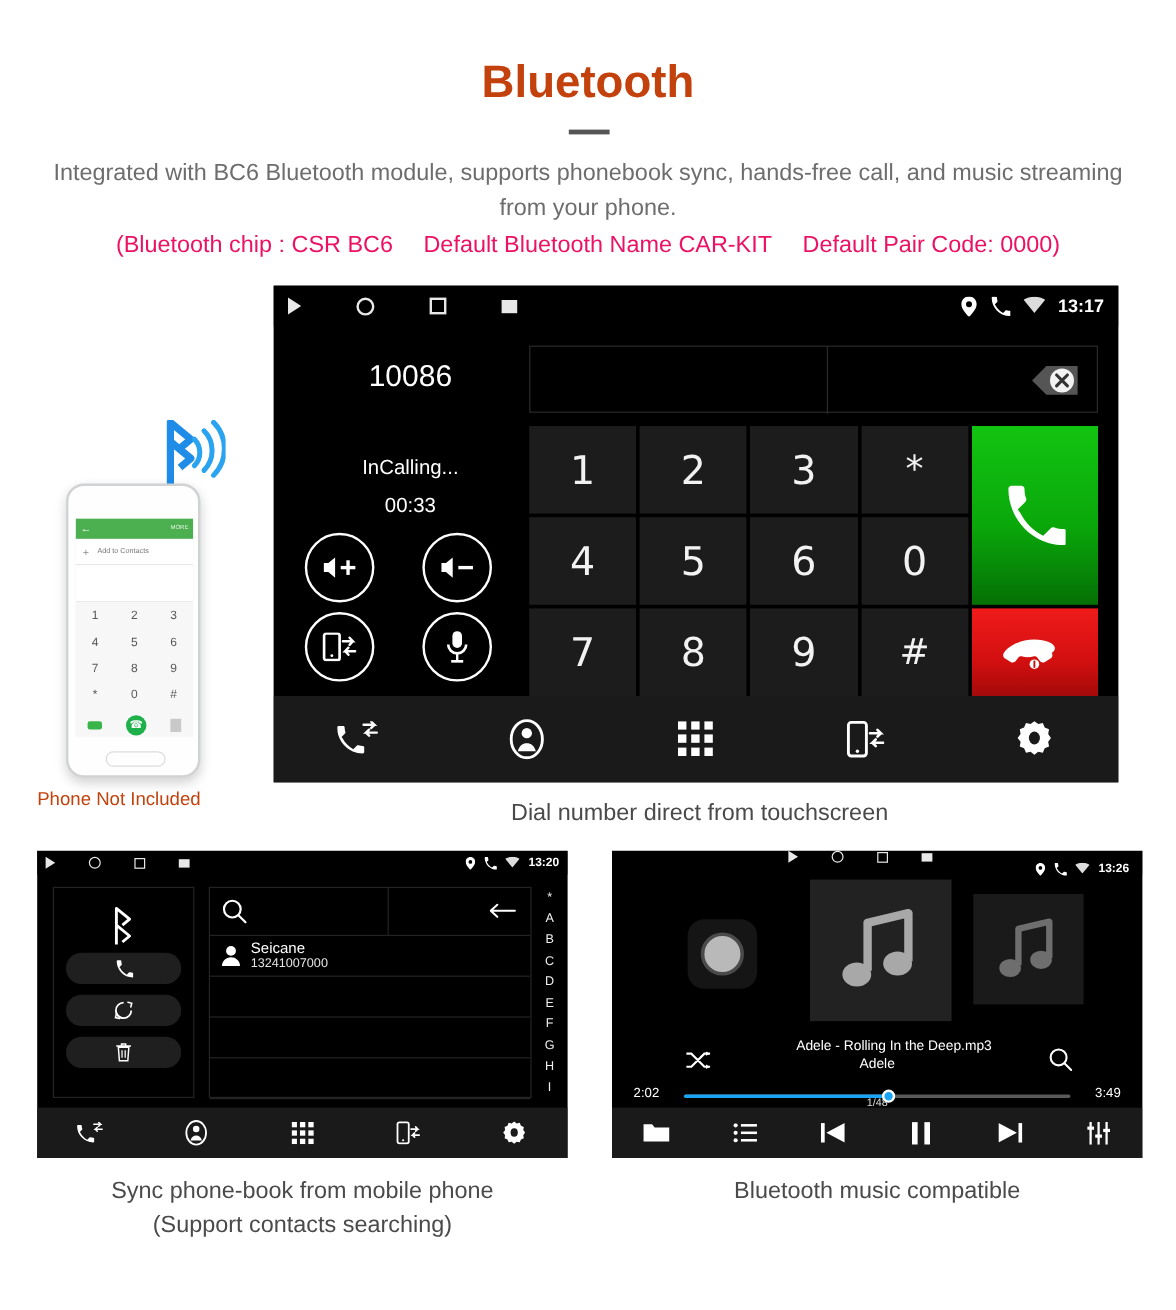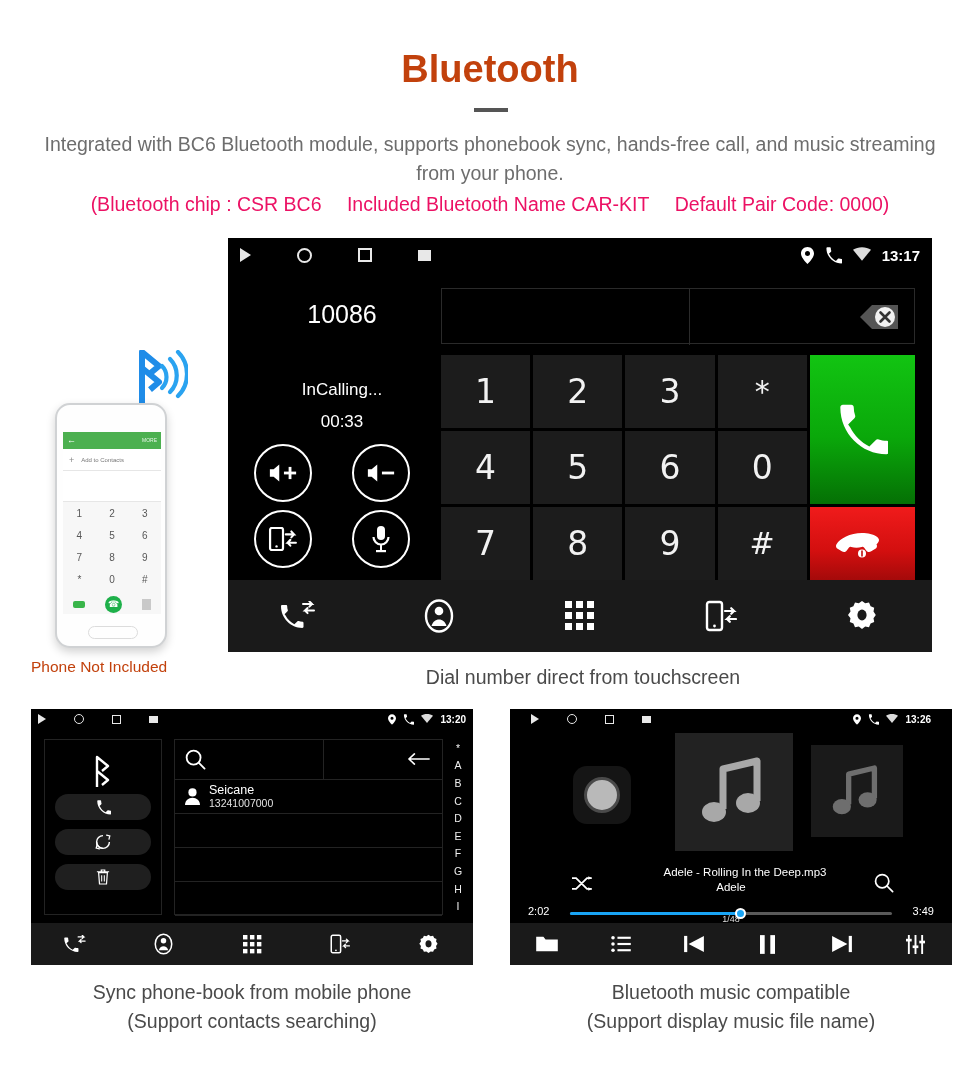--- a/index.html
+++ b/index.html
@@ -182,21 +182,21 @@
   .pb-num { color: #e3e3e3; font-size: 10.5px; line-height: 13px; }
   .pb-empty { height: 34px; border-bottom: 1px solid #232323; }
   .pb-index { position: absolute; right: 3px; top: 10px; bottom: 8px; width: 24px;
               display: flex; flex-direction: column; align-items: center;
               justify-content: space-around; }
   .pb-index span { color: #efefef; font-size: 10.5px; }
   #phonebook .tabbar { height: 42px; }
 
   
   #music { left: 510px; top: 709px; width: 442px; height: 256px; }
-  #music .statusbar { height: 20px; padding: 0 21px; }
+  #music .statusbar { height: 20px; padding: 0 11px; flex-direction: column; }
   #music .sb-left > * { margin-right: 28px; }
   #music .sb-right > * { margin-left: 7px; }
   #music .sb-time { font-size: 10px; }
 
   .mu-art { position: absolute; background: #222; display:flex;
             align-items:center; justify-content:center; }
   .mu-art.big { left: 165px; top: 24px; width: 118px; height: 118px; }
   .mu-art.small { left: 301px; top: 36px; width: 92px; height: 92px; background:#1a1a1a; }
   .mu-knob { position: absolute; left: 63px; top: 57px; width: 58px; height: 58px;
              border-radius: 14px; background: #151515;
@@ -225,21 +225,21 @@
 </head>
 <body>
 
 <div class="page">
 
   <div class="title">Bluetooth</div>
   <div class="rule"></div>
   <div class="subtitle">Integrated with BC6 Bluetooth module, supports phonebook sync, hands-free call, and music streaming from your phone.</div>
   <div class="specline">
     <span>(Bluetooth chip : CSR BC6</span>
-    <span>Included Bluetooth Name CAR-KIT</span>
+    <span>Default Bluetooth Name CAR-KIT</span>
     <span>Default Pair Code: 0000)</span>
   </div>
 
   <div class="screen" id="dialer">
 
     <div class="statusbar">
       <div class="sb-left">
         <span class="ic-back-tri" style="transform:scaleX(-1)"></span>
         <span class="ic-circle" style="width:15px;height:15px"></span>
         <span class="ic-square" style="width:14px;height:14px"></span>
@@ -423,21 +423,20 @@
 
   <div class="phone-not">Phone Not Included</div>
 
   <div class="cap" id="cap-main">Dial number direct from touchscreen</div>
   <div class="cap" id="cap-left">
     <div>Sync phone-book from mobile phone</div>
     <div>(Support contacts searching)</div>
   </div>
   <div class="cap" id="cap-right">
     <div>Bluetooth music compatible</div>
-    <div>(Support display music file name)</div>
   </div>
 
   <div class="screen" id="phonebook">
     <div class="statusbar">
       <div class="sb-left">
         <span class="ic-back-tri" style="border-width:5px 8px 5px 0;transform:scaleX(-1)"></span>
         <span class="ic-circle" style="width:10px;height:10px;border-width:1.5px"></span>
         <span class="ic-square" style="width:9px;height:9px;border-width:1.5px"></span>
         <span class="ic-shot" style="width:9px;height:7px"></span>
       </div>

